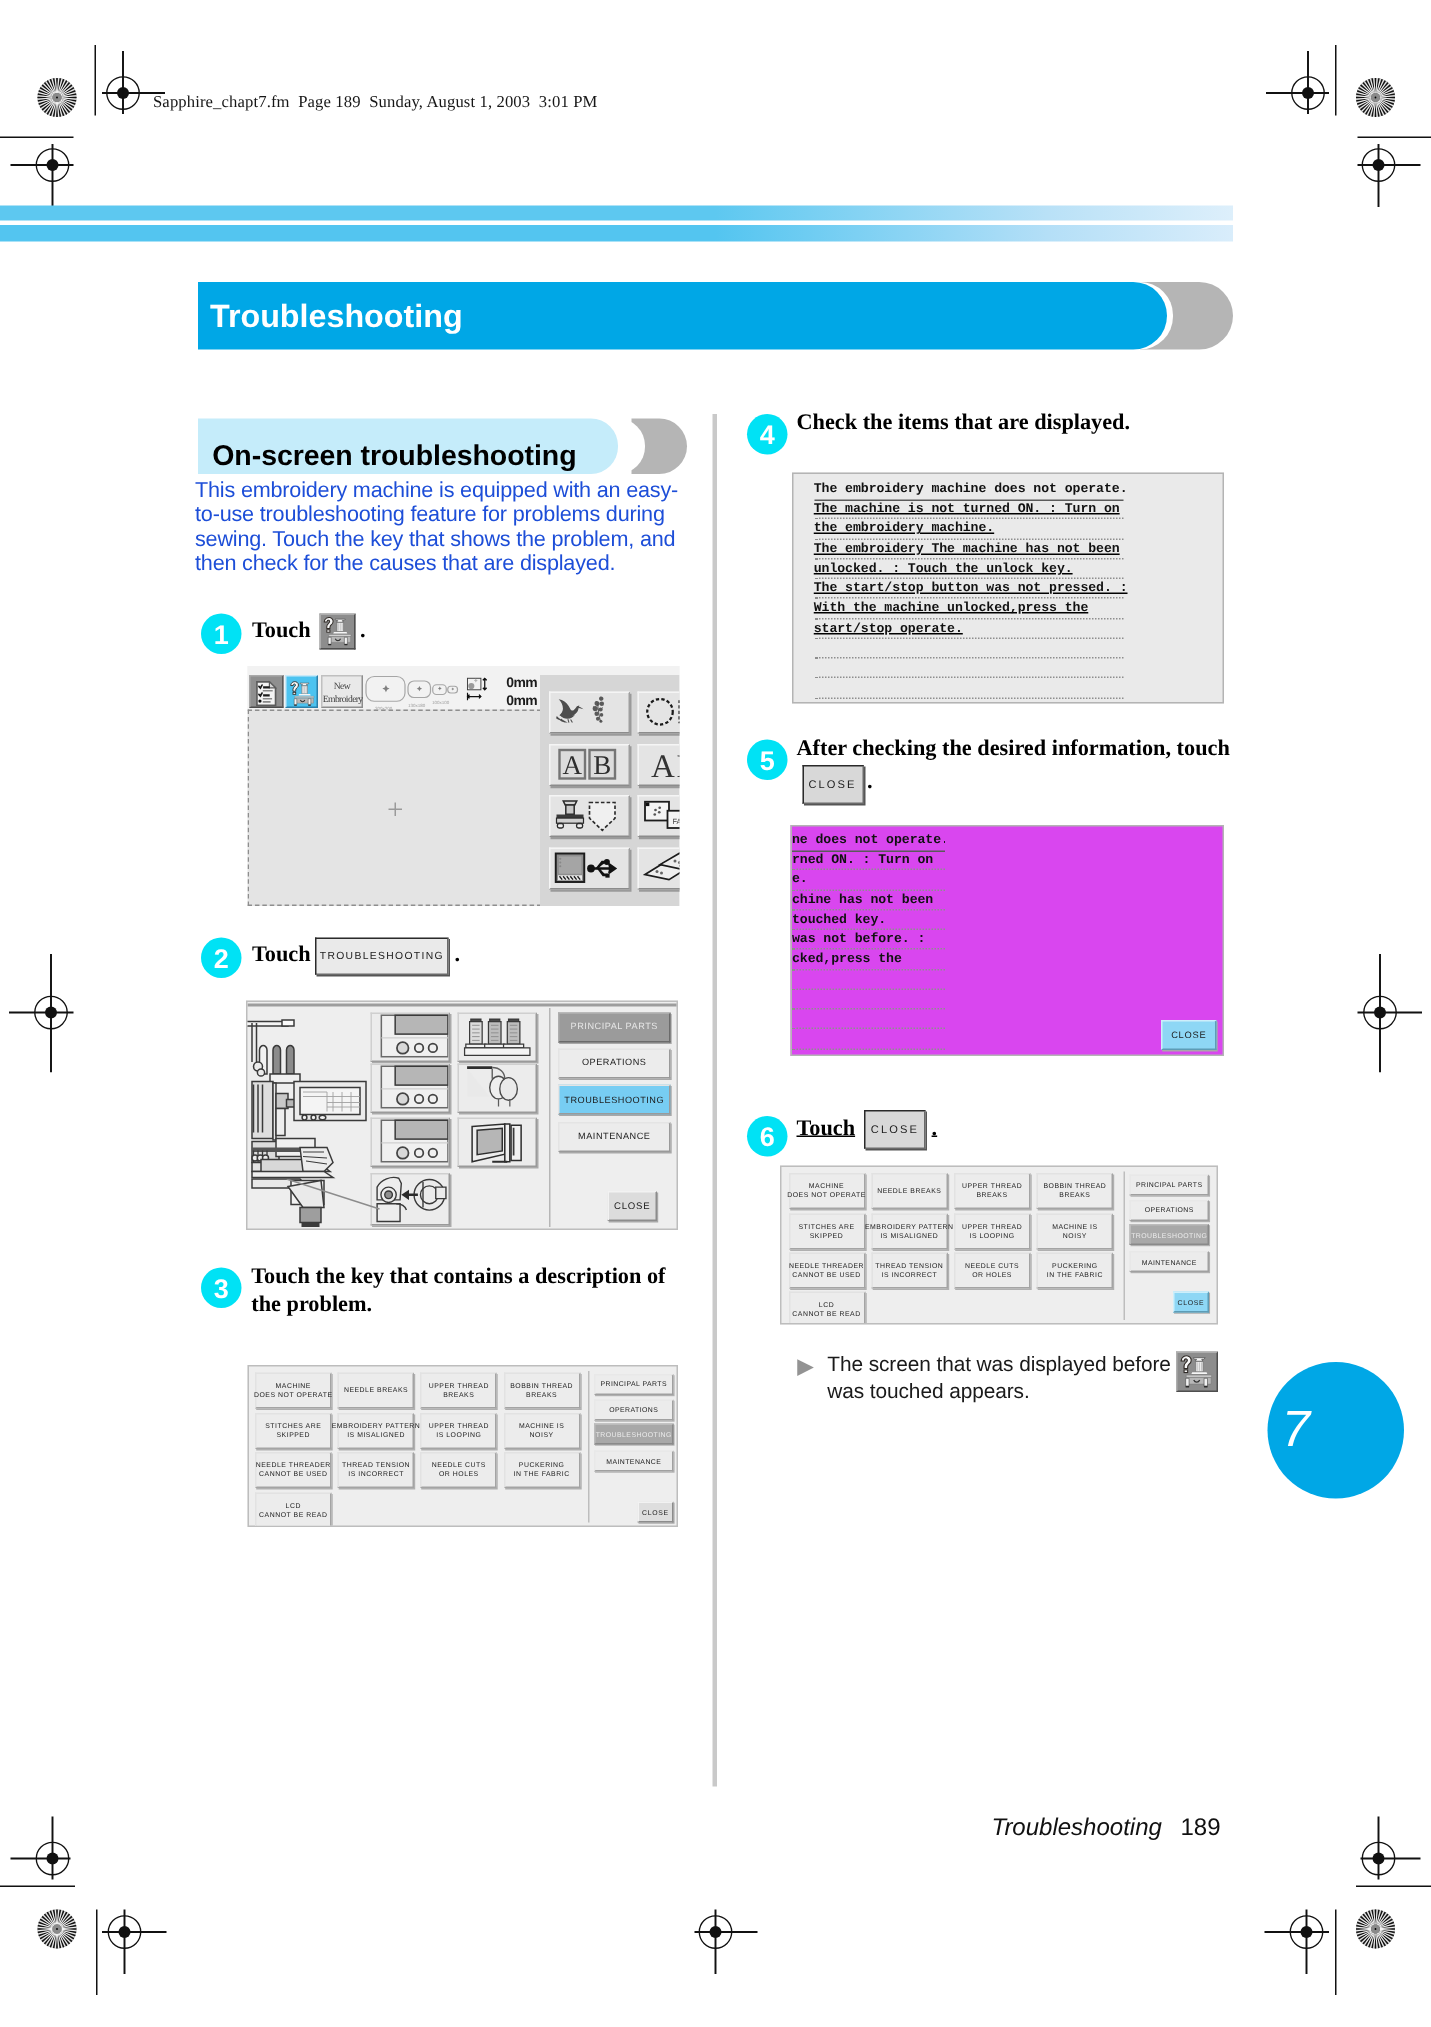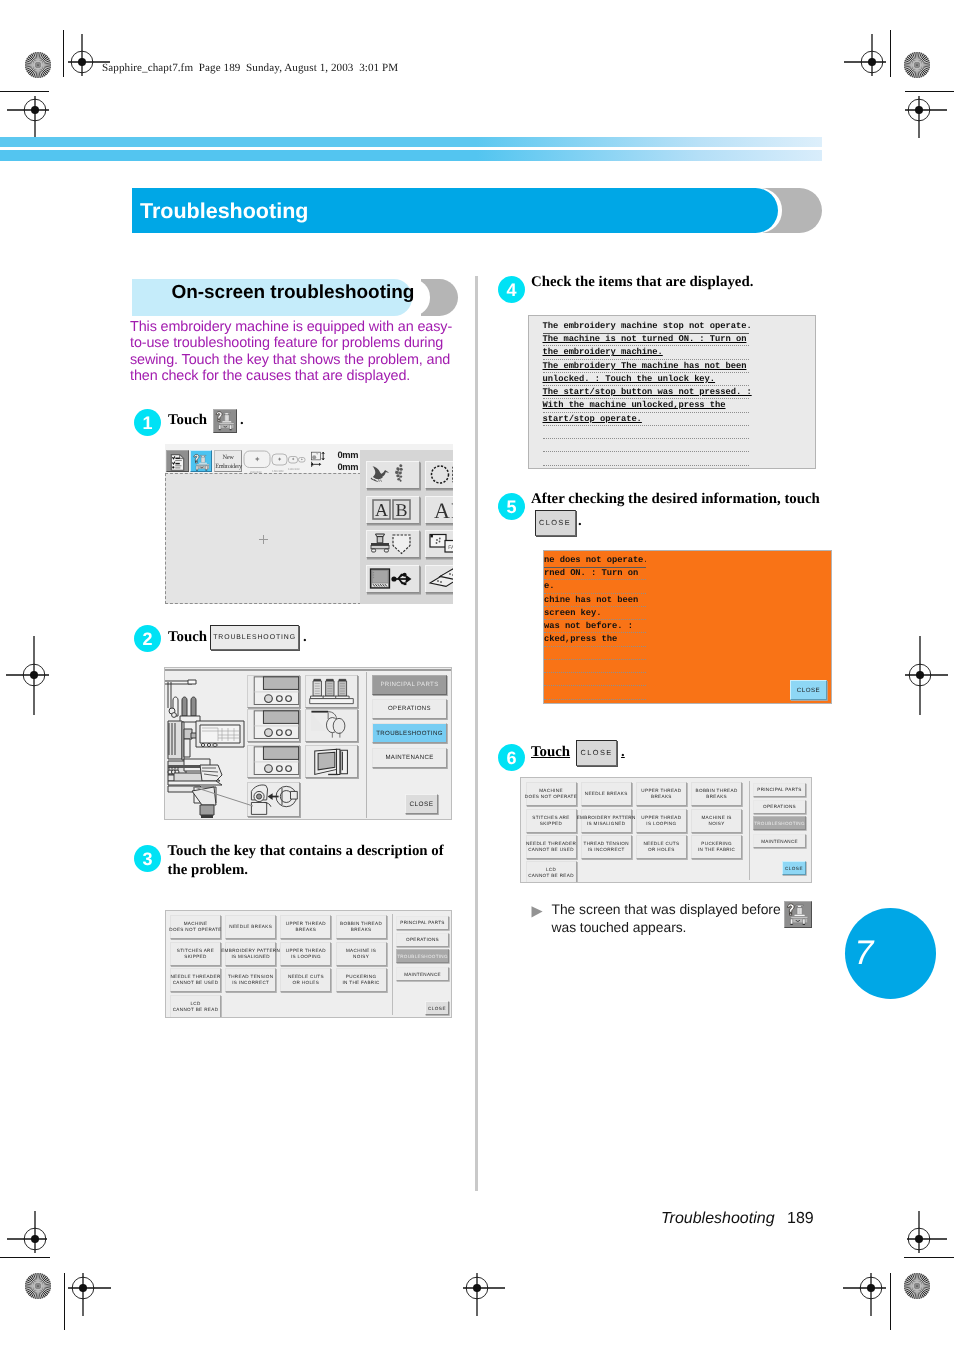--- a/index.html
+++ b/index.html
@@ -9,21 +9,21 @@
   .cl{position:absolute;background:#111;}
 
   .fileline{position:absolute;font-family:"Liberation Serif",serif;font-size:11.1px;color:#171717;white-space:pre;letter-spacing:.08px;}
 
   .chapbar{position:absolute;background:#00a7e6;}
   .chapbar-txt{position:absolute;color:#fff;font-weight:bold;font-size:21.5px;letter-spacing:0px;}
 
   .sechead-blue{position:absolute;background:#c5ecfa;}
   .sechead-txt{position:absolute;color:#000;font-weight:bold;font-size:19px;letter-spacing:-0.04px;}
 
-  .btxt{position:absolute;font-family:"Liberation Sans",sans-serif;color:#a21caf;font-size:14.4px;line-height:16.4px;letter-spacing:-0.12px;}
+  .btxt{position:absolute;font-family:"Liberation Sans",sans-serif;color:#1d4ed8;font-size:14.4px;line-height:16.4px;letter-spacing:-0.12px;}
   .stepbody{position:absolute;font-family:"Liberation Serif",serif;color:#000;font-weight:bold;font-size:14.85px;line-height:19.1px;}
 
   .stepnum{position:absolute;border-radius:50%;background:#00e2f5;}
   .stepnum span{position:absolute;left:0;right:0;text-align:center;color:#fff;font-weight:bold;
      font-family:"Liberation Sans",sans-serif;}
 
   .chaptab{position:absolute;border-radius:50%;background:#00a7e6;}
   .chaptab span{position:absolute;left:0;right:0;text-align:center;color:#fff;font-style:italic;
      font-family:"Liberation Sans",sans-serif;font-size:34px;font-weight:normal;line-height:34px;}
 
@@ -509,21 +509,21 @@
   <div class="abs" style="left:760px;top:188px;width:62px;height:45px;background:#b5b5b5;border-radius:0 23px 23px 0;"></div>
   <div class="abs" style="left:740px;top:188px;width:42px;height:45px;background:#fff;border-radius:0 22px 22px 0;"></div>
   <div class="chapbar" style="left:132px;top:188px;width:646px;height:45px;border-radius:0 23px 23px 0;"></div>
   <div class="chapbar-txt" style="left:140px;top:199px;">Troubleshooting</div>
 </div>
 
 <div>
   <div class="abs" style="left:421px;top:279px;width:37px;height:37px;background:#b5b5b5;border-radius:0 19px 19px 0;"></div>
   <div class="abs" style="left:400px;top:279px;width:30px;height:37px;background:#fff;border-radius:0 18px 18px 0;"></div>
   <div class="sechead-blue" style="left:132px;top:279px;width:280px;height:37px;border-radius:0 18px 18px 0;"></div>
-  <div class="sechead-txt" style="left:141.5px;top:282px;margin-left:30px;">On-screen troubleshooting</div>
+  <div class="sechead-txt" style="left:141.5px;top:294px;">On-screen troubleshooting</div>
 </div>
 
 <div class="btxt" style="left:130px;top:319px;width:330px;">This embroidery machine is equipped with an easy-to-use troubleshooting feature for problems during sewing. Touch the key that shows the problem, and then check for the causes that are displayed.</div>
 
 <div class="stepnum" style="left:134px;top:409px;width:27px;height:27px;">
   <span style="top:4px;font-size:18px;">1</span>
 </div>
 <div class="stepbody" style="left:168px;top:409px;width:290px;">
   <span>Touch</span><span class="tskey"><svg xmlns="http://www.w3.org/2000/svg" viewBox="0 0 24 24" width="22" height="22" style="position: absolute; left: 0px; top: 0px;">
   <g>
@@ -1025,21 +1025,21 @@
     <span>CLOSE</span>
   </div>
 </div>
 
 <div class="stepnum" style="left:498px;top:276px;width:27px;height:27px;">
   <span style="top:4px;font-size:18px;">4</span>
 </div>
 <div class="stepbody" style="left:531px;top:273px;width:310px;">Check the items that are displayed.</div>
 
 <div class="lcd" style="left:528px;top:314.5px;width:288px;height:154px;background:#eaeaea;border:1px solid #b4b4b4;">
-  <div class="s4title"><span>The embroidery machine stop not operate.</span></div>
+  <div class="s4title"><span>The embroidery machine does not operate.</span></div>
   <div class="s4body">
     <div class="s4line"><span>The machine is not turned ON. : Turn on</span></div>
     <div class="s4line"><span>the embroidery machine.</span></div>
     <div class="s4line"><span>The embroidery The machine has not been</span></div>
     <div class="s4line"><span>unlocked. : Touch the unlock key.</span></div>
     <div class="s4line"><span>The start/stop button was not pressed. :</span></div>
     <div class="s4line"><span>With the machine unlocked,press the</span></div>
     <div class="s4line"><span>start/stop operate.</span></div>
     <div class="s4line empty"></div>
     <div class="s4line empty"></div>
@@ -1050,27 +1050,27 @@
 
 <div class="stepnum" style="left:498px;top:493px;width:27px;height:27px;">
   <span style="top:4px;font-size:18px;">5</span>
 </div>
 <div class="stepbody" style="left:531px;top:490px;width:300px;">
   <span>After checking the desired information, touch</span>
 </div>
 <span class="inlinekey k-close" style="position:absolute;left:534.5px;top:510px;margin:0;">CLOSE</span>
 <span class="stepbody" style="left:578px;top:512px;">.</span>
 
-<div class="lcd" style="left:527px;top:550px;width:289px;height:154px;background:#f97316;border:1px solid #b4b4b4;margin-left:16px;">
+<div class="lcd" style="left:527px;top:550px;width:289px;height:154px;background:#d946ef;border:1px solid #b4b4b4;">
   <div class="s5title"><span>ne does not operate.</span></div>
   <div class="s5body">
     <div class="s4line"><span>rned ON. : Turn on</span></div>
     <div class="s4line"><span>e.</span></div>
     <div class="s4line"><span>chine has not been</span></div>
-    <div class="s4line"><span> screen key.</span></div>
+    <div class="s4line"><span> touched key.</span></div>
     <div class="s4line"><span> was not before. :</span></div>
     <div class="s4line"><span>cked,press the</span></div>
     <div class="s4line empty"></div>
     <div class="s4line empty"></div>
     <div class="s4line empty"></div>
     <div class="s4line empty"></div>
     <div class="s4line empty"></div>
   </div>
   <div class="s5close">
     <span>CLOSE</span>

